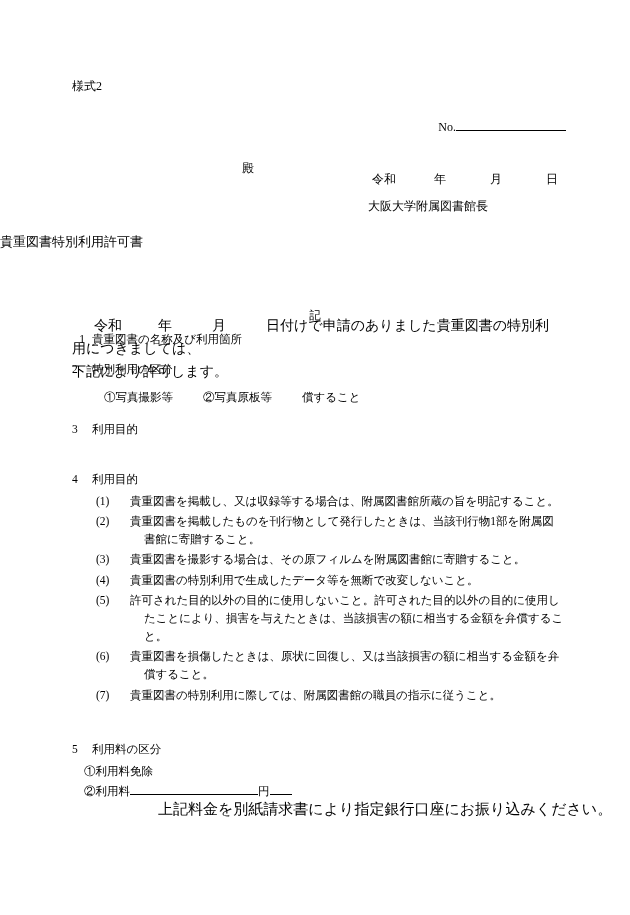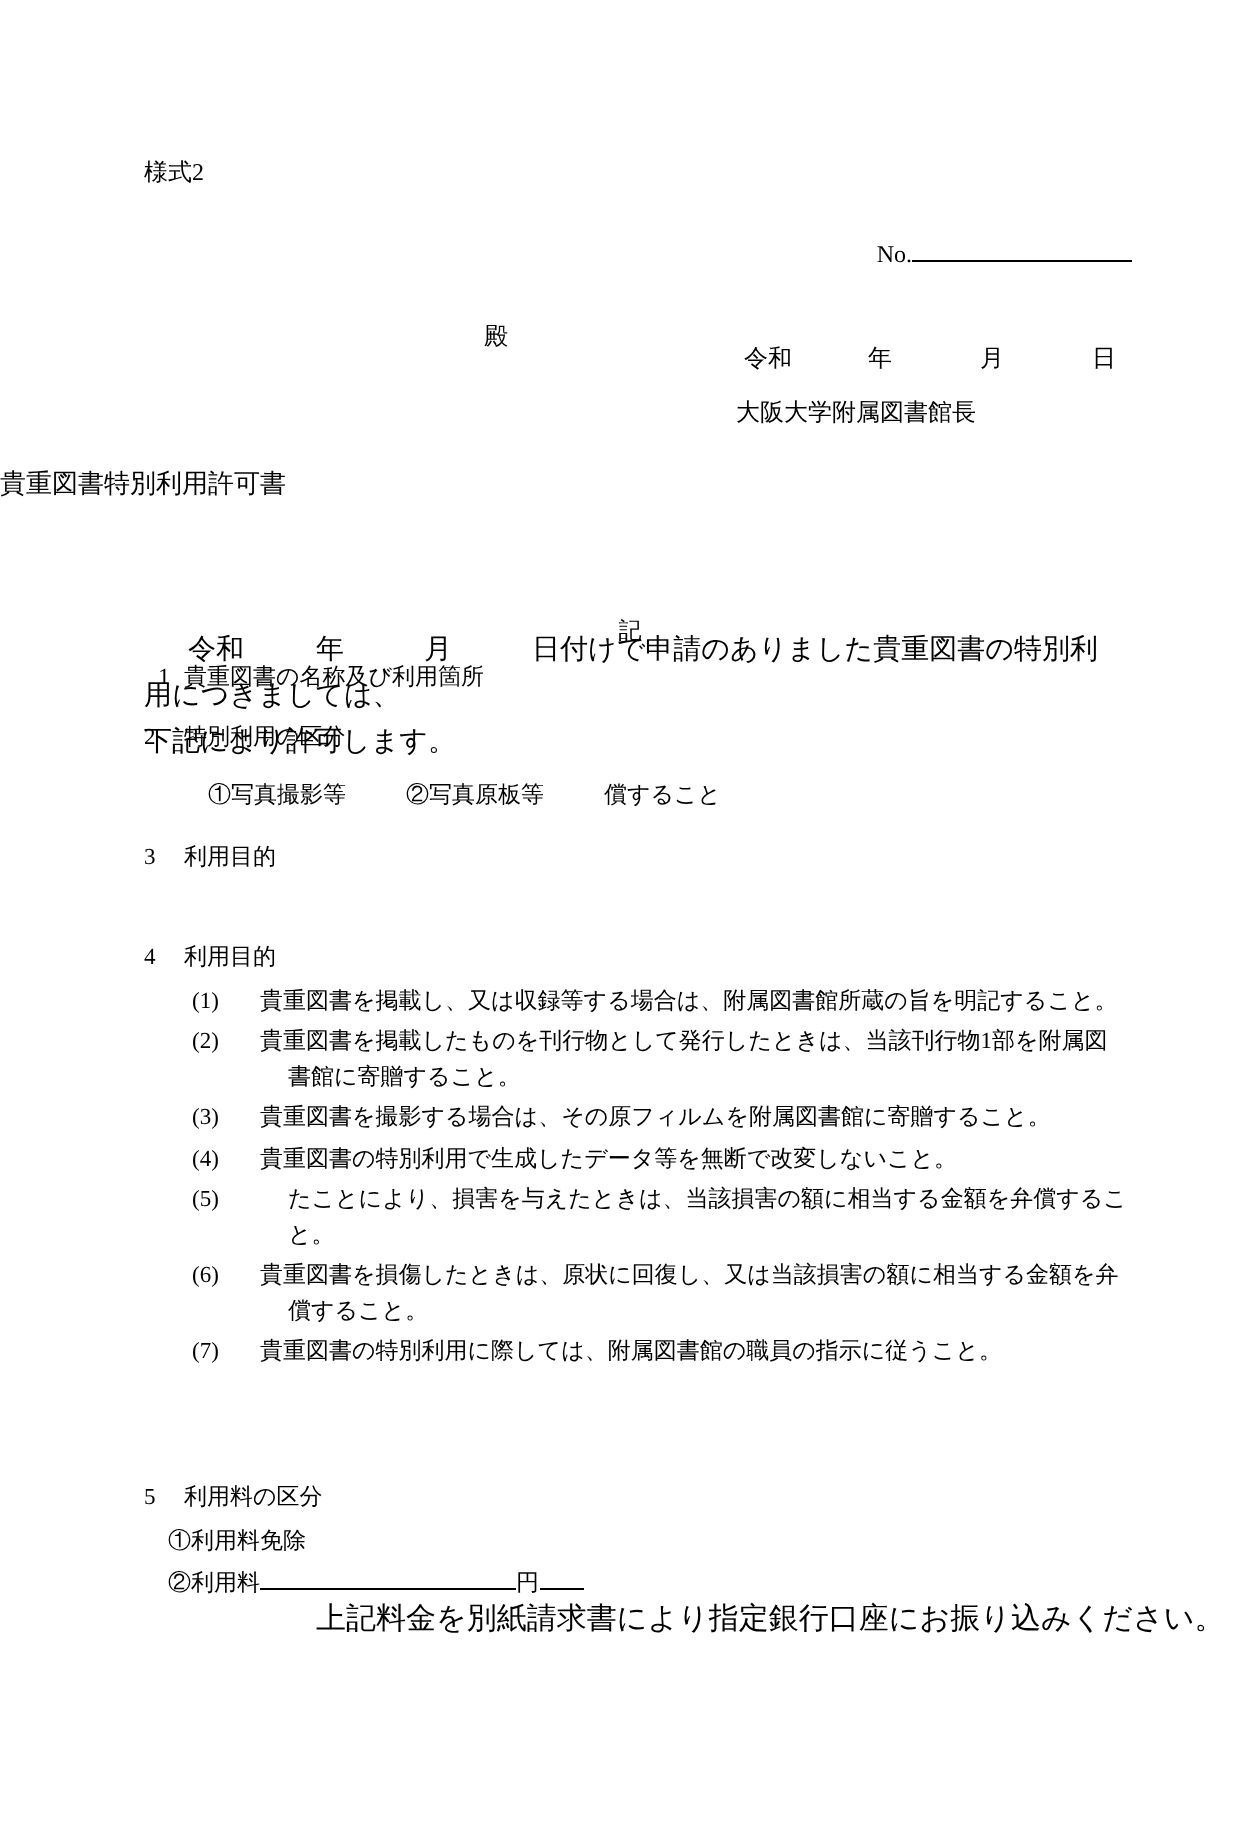--- a/index.html
+++ b/index.html
@@ -223,21 +223,21 @@
     <div class="cond-item">
       <span class="cond-num">(3)</span>
       <span class="cond-text">貴重図書を撮影する場合は、その原フィルムを附属図書館に寄贈すること。</span>
     </div>
     <div class="cond-item">
       <span class="cond-num">(4)</span>
       <span class="cond-text">貴重図書の特別利用で生成したデータ等を無断で改変しないこと。</span>
     </div>
     <div class="cond-item">
       <span class="cond-num">(5)</span>
-      <span class="cond-text"><span class="cont">たことにより、損害を与えたときは、当該損害の額に相当する金額を弁償すること。</span></span>
+      <span class="cond-text"><span>許可された目的以外の目的に使用しないこと。許可された目的以外の目的に使用し</span><span class="cont">たことにより、損害を与えたときは、当該損害の額に相当する金額を弁償すること。</span></span>
     </div>
     <div class="cond-item">
       <span class="cond-num">(6)</span>
       <span class="cond-text"><span>貴重図書を損傷したときは、原状に回復し、又は当該損害の額に相当する金額を弁</span><span class="cont">償すること。</span></span>
     </div>
     <div class="cond-item">
       <span class="cond-num">(7)</span>
       <span class="cond-text">貴重図書の特別利用に際しては、附属図書館の職員の指示に従うこと。</span>
     </div>
   </div>

